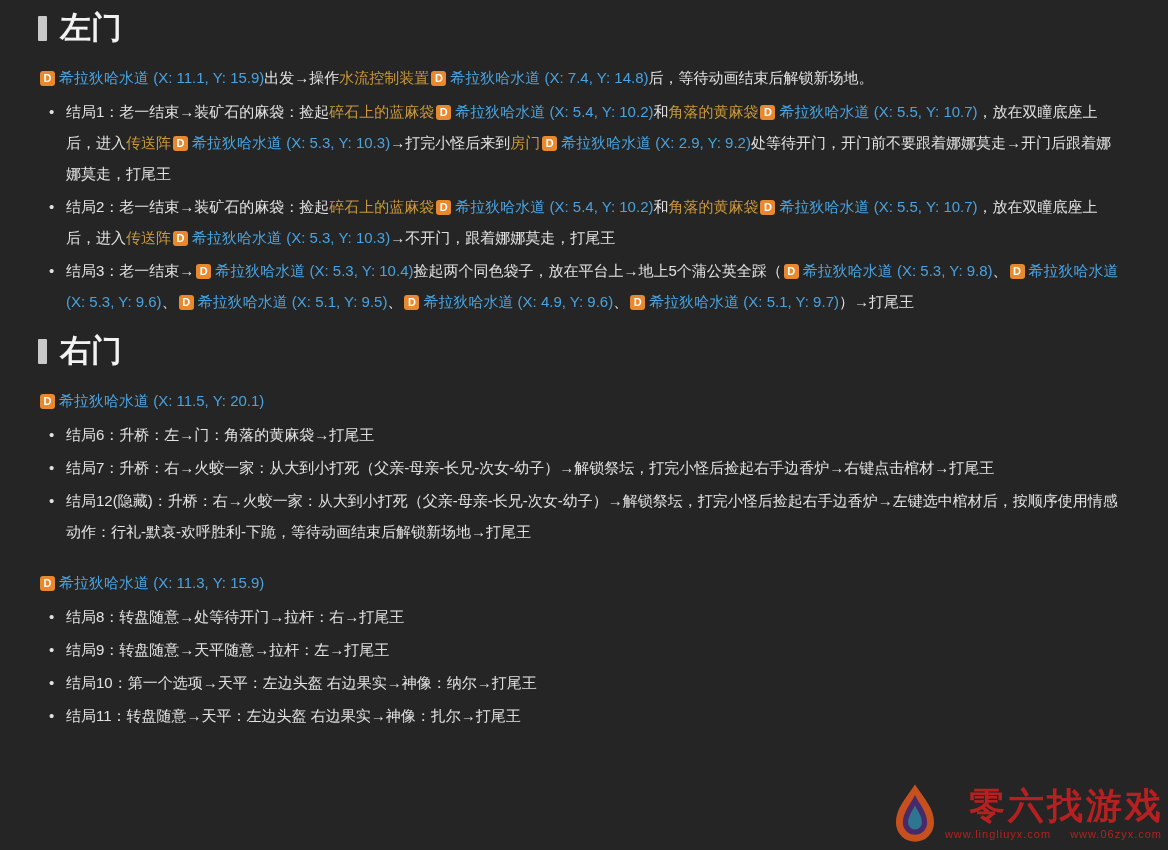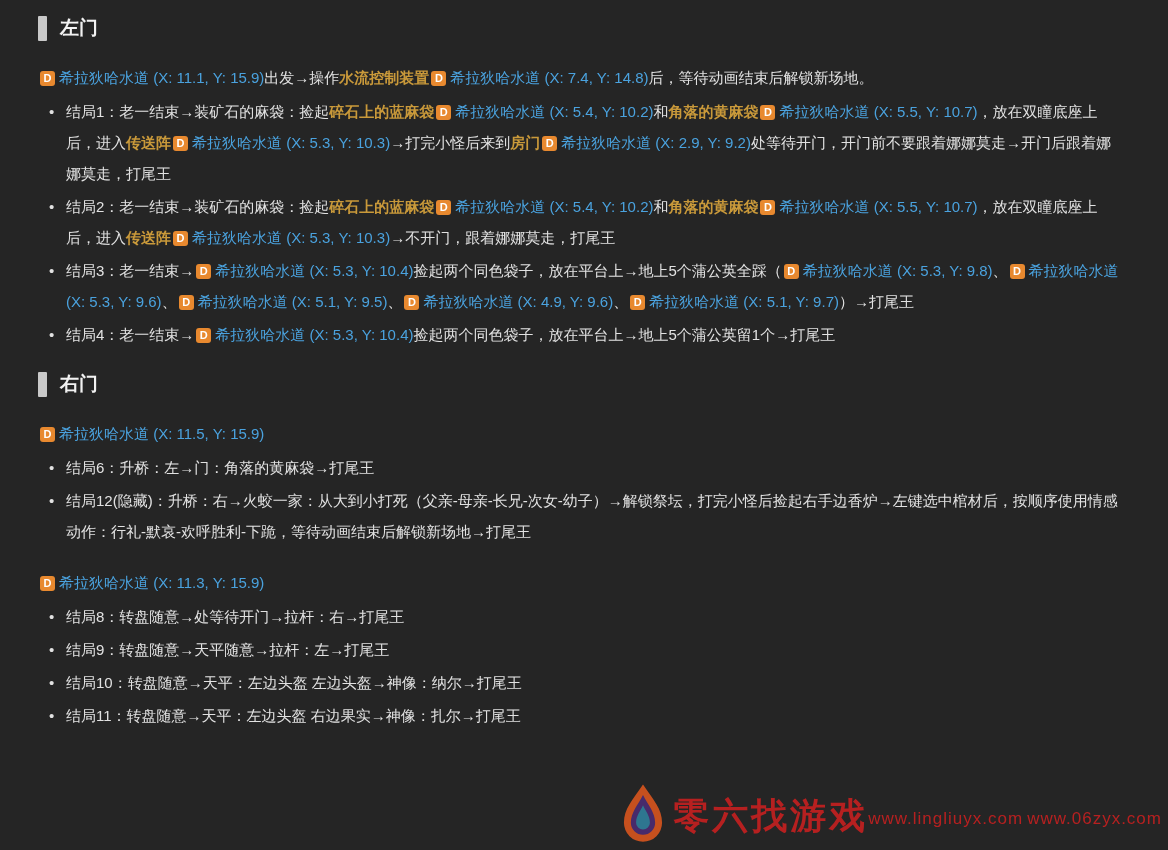--- a/index.html
+++ b/index.html
@@ -11,74 +11,74 @@
   html,body{margin:0;padding:0}
   body{
     width:1168px;height:850px;overflow:hidden;position:relative;
     background:var(--background);color:var(--text);
     font-family:"Liberation Sans","DejaVu Sans",sans-serif;
   }
   #doc{padding:14px 30px 0 38px}
   .sec{margin-top:20px}
   .sec:first-child{margin-top:0}
   .sec-header{display:flex;align-items:center;gap:13px;margin:0 0 20px 0;
-    font-size:19px;font-weight:700;color:var(--heading);line-height:28px}
+    font-size:31px;font-weight:700;color:var(--heading);line-height:28px}
   .bar{width:9px;height:25px;background:var(--heading-bar);display:inline-block;border-radius:1px}
   .intro{font-size:15px;line-height:31px;margin:0}
   .endings{list-style:none;margin:3px 18px 0 0;padding:0}
   .ending{position:relative;padding-left:28px;font-size:15px;line-height:31px;margin-bottom:2px}
   .ending::before{content:"•";position:absolute;left:11px;top:0;color:var(--text);font-size:15px}
-  .hl{color:var(--highlight);font-weight:700}
+  .hl{color:var(--highlight);font-weight:400}
   .run{color:var(--text)}
   .maplink{color:var(--link);text-decoration:none;cursor:pointer;white-space:normal}
   .dicon{display:inline-block;width:15px;height:15px;border-radius:3px;background:var(--marker-bg);
     color:var(--marker-fg);font-size:11px;font-weight:700;line-height:15px;text-align:center;
     margin:0 4px 0 2px;vertical-align:1px}
   .watermark{position:absolute;right:4px;bottom:0;display:flex;align-items:center;gap:4px;opacity:.92}
-  .wm-col{display:flex;flex-direction:row;align-items:flex-end}
+  .wm-col{display:flex;flex-direction:column;align-items:flex-end}
   .wm-brand{font-size:36px;font-weight:700;color:var(--watermark);letter-spacing:3px;line-height:42px;
     font-family:"Liberation Serif","DejaVu Serif",serif}
-  .wm-urls{display:flex;gap:4px;font-size:17px;color:var(--watermark);letter-spacing:1px;margin:1px 2px 8px 0}
+  .wm-urls{display:flex;gap:19px;font-size:11px;color:var(--watermark);letter-spacing:1px;margin:1px 2px 8px 0}
 </style>
 </head>
 <body>
 
 <div id="doc">
   <section class="sec">
     <h2 class="sec-header">
       <span class="bar"></span>
       <span class="sec-title">左门</span>
     </h2>
     <div class="intro"><a class="maplink" href="#"><span class="dicon">D</span><span class="maplink-text">希拉狄哈水道 (X: 11.1, Y: 15.9)</span></a><span class="run">出发→操作</span><span class="hl">水流控制装置</span><a class="maplink" href="#"><span class="dicon">D</span><span class="maplink-text">希拉狄哈水道 (X: 7.4, Y: 14.8)</span></a><span class="run">后，等待动画结束后解锁新场地。</span></div>
     <ul class="endings">
         <li class="ending"><span class="run">结局1：老一结束→装矿石的麻袋：捡起</span><span class="hl">碎石上的蓝麻袋</span><a class="maplink" href="#"><span class="dicon">D</span><span class="maplink-text">希拉狄哈水道 (X: 5.4, Y: 10.2)</span></a><span class="run">和</span><span class="hl">角落的黄麻袋</span><a class="maplink" href="#"><span class="dicon">D</span><span class="maplink-text">希拉狄哈水道 (X: 5.5, Y: 10.7)</span></a><span class="run">，放在双瞳底座上后，进入</span><span class="hl">传送阵</span><a class="maplink" href="#"><span class="dicon">D</span><span class="maplink-text">希拉狄哈水道 (X: 5.3, Y: 10.3)</span></a><span class="run">→打完小怪后来到</span><span class="hl">房门</span><a class="maplink" href="#"><span class="dicon">D</span><span class="maplink-text">希拉狄哈水道 (X: 2.9, Y: 9.2)</span></a><span class="run">处等待开门，开门前不要跟着娜娜莫走→开门后跟着娜娜莫走，打尾王</span></li>
         <li class="ending"><span class="run">结局2：老一结束→装矿石的麻袋：捡起</span><span class="hl">碎石上的蓝麻袋</span><a class="maplink" href="#"><span class="dicon">D</span><span class="maplink-text">希拉狄哈水道 (X: 5.4, Y: 10.2)</span></a><span class="run">和</span><span class="hl">角落的黄麻袋</span><a class="maplink" href="#"><span class="dicon">D</span><span class="maplink-text">希拉狄哈水道 (X: 5.5, Y: 10.7)</span></a><span class="run">，放在双瞳底座上后，进入</span><span class="hl">传送阵</span><a class="maplink" href="#"><span class="dicon">D</span><span class="maplink-text">希拉狄哈水道 (X: 5.3, Y: 10.3)</span></a><span class="run">→不开门，跟着娜娜莫走，打尾王</span></li>
         <li class="ending"><span class="run">结局3：老一结束→</span><a class="maplink" href="#"><span class="dicon">D</span><span class="maplink-text">希拉狄哈水道 (X: 5.3, Y: 10.4)</span></a><span class="run">捡起两个同色袋子，放在平台上→地上5个蒲公英全踩（</span><a class="maplink" href="#"><span class="dicon">D</span><span class="maplink-text">希拉狄哈水道 (X: 5.3, Y: 9.8)</span></a><span class="run">、</span><a class="maplink" href="#"><span class="dicon">D</span><span class="maplink-text">希拉狄哈水道 (X: 5.3, Y: 9.6)</span></a><span class="run">、</span><a class="maplink" href="#"><span class="dicon">D</span><span class="maplink-text">希拉狄哈水道 (X: 5.1, Y: 9.5)</span></a><span class="run">、</span><a class="maplink" href="#"><span class="dicon">D</span><span class="maplink-text">希拉狄哈水道 (X: 4.9, Y: 9.6)</span></a><span class="run">、</span><a class="maplink" href="#"><span class="dicon">D</span><span class="maplink-text">希拉狄哈水道 (X: 5.1, Y: 9.7)</span></a><span class="run">）→打尾王</span></li>
-        <li class="ending"><span class="run">结局4：老一结束→</span><a class="maplink" href="#"><span class="dicon">D</span><span class="maplink-text">希拉狄哈水道 (X: 5.3, Y: 10.4)</span></a><span class="run">捡起两个同色袋子，放在平台上→地上5个蒲公英留1个→打尾王</span></li>
       </ul>
   </section>
 
   <section class="sec">
     <h2 class="sec-header">
       <span class="bar"></span>
       <span class="sec-title">右门</span>
     </h2>
-    <div class="intro"><a class="maplink" href="#"><span class="dicon">D</span><span class="maplink-text">希拉狄哈水道 (X: 11.5, Y: 15.9)</span></a></div>
+    <div class="intro"><a class="maplink" href="#"><span class="dicon">D</span><span class="maplink-text">希拉狄哈水道 (X: 11.5, Y: 20.1)</span></a></div>
     <ul class="endings">
         <li class="ending"><span class="run">结局6：升桥：左→门：角落的黄麻袋→打尾王</span></li>
+        <li class="ending"><span class="run">结局7：升桥：右→火蛟一家：从大到小打死（父亲-母亲-长兄-次女-幼子）→解锁祭坛，打完小怪后捡起右手边香炉→右键点击棺材→打尾王</span></li>
         <li class="ending"><span class="run">结局12(隐藏)：升桥：右→火蛟一家：从大到小打死（父亲-母亲-长兄-次女-幼子）→解锁祭坛，打完小怪后捡起右手边香炉→左键选中棺材后，按顺序使用情感动作：行礼-默哀-欢呼胜利-下跪，等待动画结束后解锁新场地→打尾王</span></li>
       </ul>
   </section>
 
   <section class="sec">
     <div class="intro"><a class="maplink" href="#"><span class="dicon">D</span><span class="maplink-text">希拉狄哈水道 (X: 11.3, Y: 15.9)</span></a></div>
     <ul class="endings">
         <li class="ending"><span class="run">结局8：转盘随意→处等待开门→拉杆：右→打尾王</span></li>
         <li class="ending"><span class="run">结局9：转盘随意→天平随意→拉杆：左→打尾王</span></li>
-        <li class="ending"><span class="run">结局10：转盘随意→天平：左边头盔 左边头盔→神像：纳尔→打尾王</span></li>
+        <li class="ending"><span class="run">结局10：第一个选项→天平：左边头盔 右边果实→神像：纳尔→打尾王</span></li>
         <li class="ending"><span class="run">结局11：转盘随意→天平：左边头盔 右边果实→神像：扎尔→打尾王</span></li>
       </ul>
   </section>
 </div>
 
 <div class="watermark">
   <span>
     <svg width="52" height="64" viewBox="0 0 60 72" aria-hidden="true">
       <path d="M30 2 C18 20 8 30 8 46 a22 22 0 0 0 44 0 C52 30 42 20 30 2 Z" fill="#d4541e"></path>
       <path d="M30 14 C24 26 16 34 16 46 a14 14 0 0 0 28 0 C44 34 36 26 30 14 Z" fill="#4b2b71"></path>

